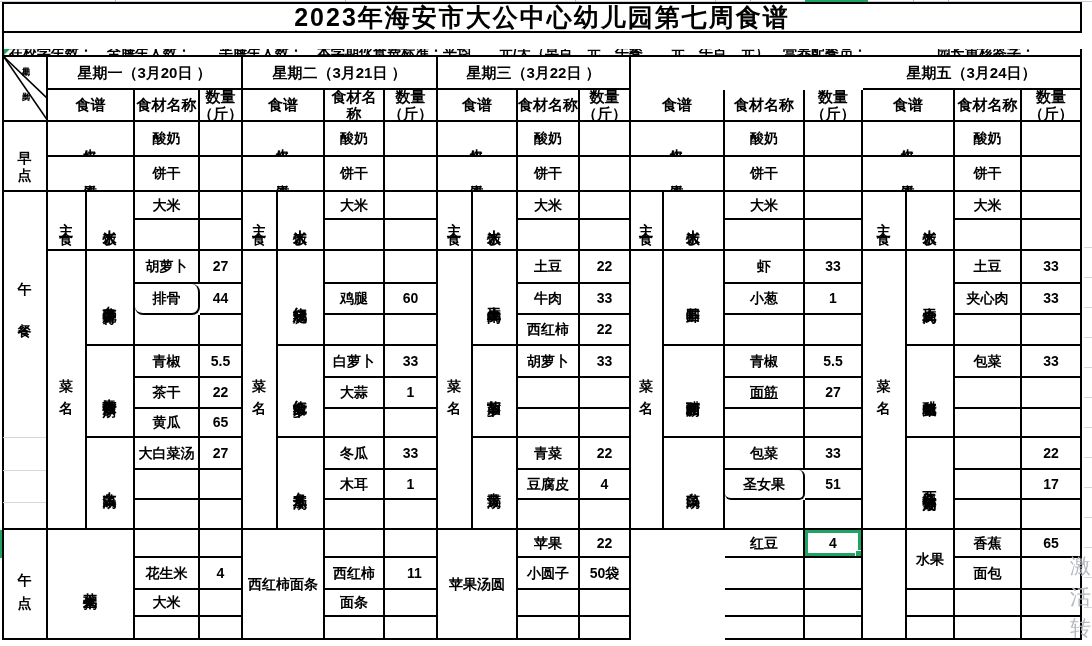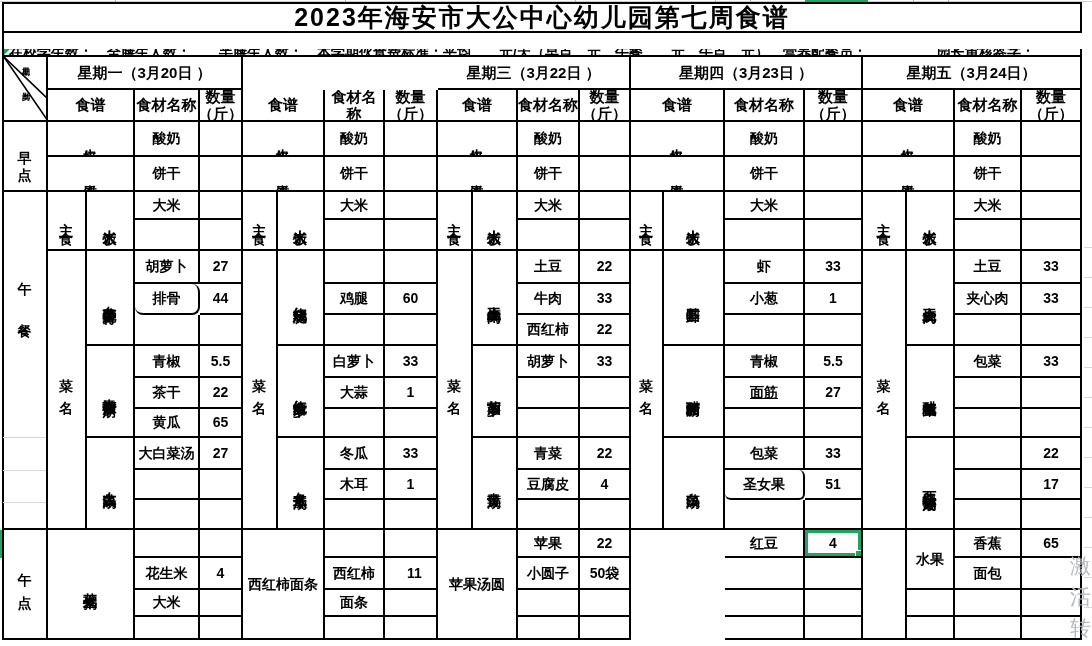--- a/index.html
+++ b/index.html
@@ -129,20 +129,21 @@
       <div class="cell" style="grid-area: 17 / 5 / 18 / 6;"></div>
       <div class="cell v" style="grid-area: 18 / 2 / 22 / 4;">花生米粥</div>
       <div class="cell" style="grid-area: 18 / 4 / 19 / 5;"></div>
       <div class="cell" style="grid-area: 18 / 5 / 19 / 6;"></div>
       <div class="cell" style="grid-area: 19 / 4 / 20 / 5;">花生米</div>
       <div class="cell" style="grid-area: 19 / 5 / 20 / 6;">4</div>
       <div class="cell" style="grid-area: 20 / 4 / 21 / 5;">大米</div>
       <div class="cell" style="grid-area: 20 / 5 / 21 / 6;"></div>
       <div class="cell" style="grid-area: 21 / 4 / 22 / 5;"></div>
       <div class="cell" style="grid-area: 21 / 5 / 22 / 6;"></div>
+      <div class="cell hdr" style="grid-area: 3 / 6 / 4 / 10;">星期二（3月21日 ）</div>
       <div class="cell hdr" style="grid-area: 4 / 6 / 5 / 8;">食谱</div>
       <div class="cell hdr" style="grid-area: 4 / 8 / 5 / 9;">食材名称</div>
       <div class="cell hdr" style="grid-area: 4 / 9 / 5 / 10;">数量（斤）</div>
       <div class="cell v" style="grid-area: 5 / 6 / 6 / 8;">牛奶</div>
       <div class="cell" style="grid-area: 5 / 8 / 6 / 9;">酸奶</div>
       <div class="cell" style="grid-area: 5 / 9 / 6 / 10;"></div>
       <div class="cell v" style="grid-area: 6 / 6 / 7 / 8;">饼干</div>
       <div class="cell" style="grid-area: 6 / 8 / 7 / 9;">饼干</div>
       <div class="cell" style="grid-area: 6 / 9 / 7 / 10;"></div>
       <div class="cell v gs" style="grid-area: 7 / 6 / 9 / 7;">主食</div>
@@ -222,21 +223,20 @@
       <div class="cell" style="grid-area: 17 / 13 / 18 / 14;"></div>
       <div class="cell" style="grid-area: 18 / 10 / 22 / 12;">苹果汤圆</div>
       <div class="cell" style="grid-area: 18 / 12 / 19 / 13;">苹果</div>
       <div class="cell" style="grid-area: 18 / 13 / 19 / 14;">22</div>
       <div class="cell" style="grid-area: 19 / 12 / 20 / 13;">小圆子</div>
       <div class="cell" style="grid-area: 19 / 13 / 20 / 14;">50袋</div>
       <div class="cell" style="grid-area: 20 / 12 / 21 / 13;"></div>
       <div class="cell" style="grid-area: 20 / 13 / 21 / 14;"></div>
       <div class="cell" style="grid-area: 21 / 12 / 22 / 13;"></div>
       <div class="cell" style="grid-area: 21 / 13 / 22 / 14;"></div>
-      <div class="cell hdr" style="grid-area: 3 / 14 / 4 / 18;">星期四（3月23日 ）</div>
       <div class="cell hdr" style="grid-area: 4 / 14 / 5 / 16;">食谱</div>
       <div class="cell hdr" style="grid-area: 4 / 16 / 5 / 17;">食材名称</div>
       <div class="cell hdr" style="grid-area: 4 / 17 / 5 / 18;">数量（斤）</div>
       <div class="cell v" style="grid-area: 5 / 14 / 6 / 16;">牛奶</div>
       <div class="cell" style="grid-area: 5 / 16 / 6 / 17;">酸奶</div>
       <div class="cell" style="grid-area: 5 / 17 / 6 / 18;"></div>
       <div class="cell v" style="grid-area: 6 / 14 / 7 / 16;">饼干</div>
       <div class="cell" style="grid-area: 6 / 16 / 7 / 17;">饼干</div>
       <div class="cell" style="grid-area: 6 / 17 / 7 / 18;"></div>
       <div class="cell v gs" style="grid-area: 7 / 14 / 9 / 15;">主食</div>

